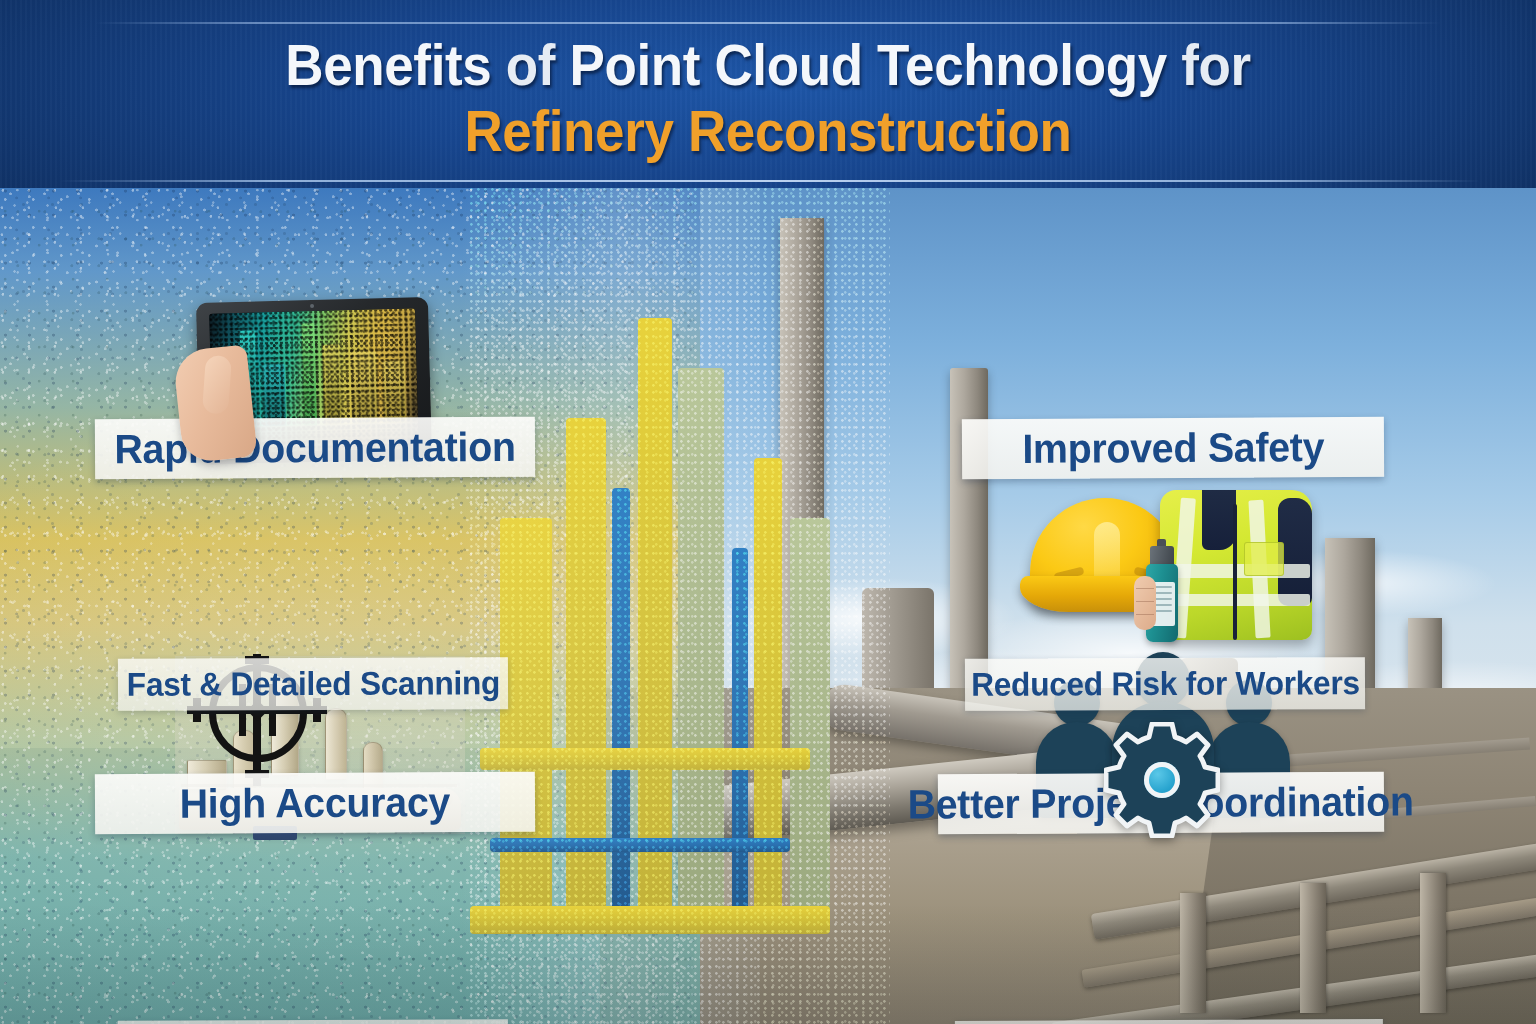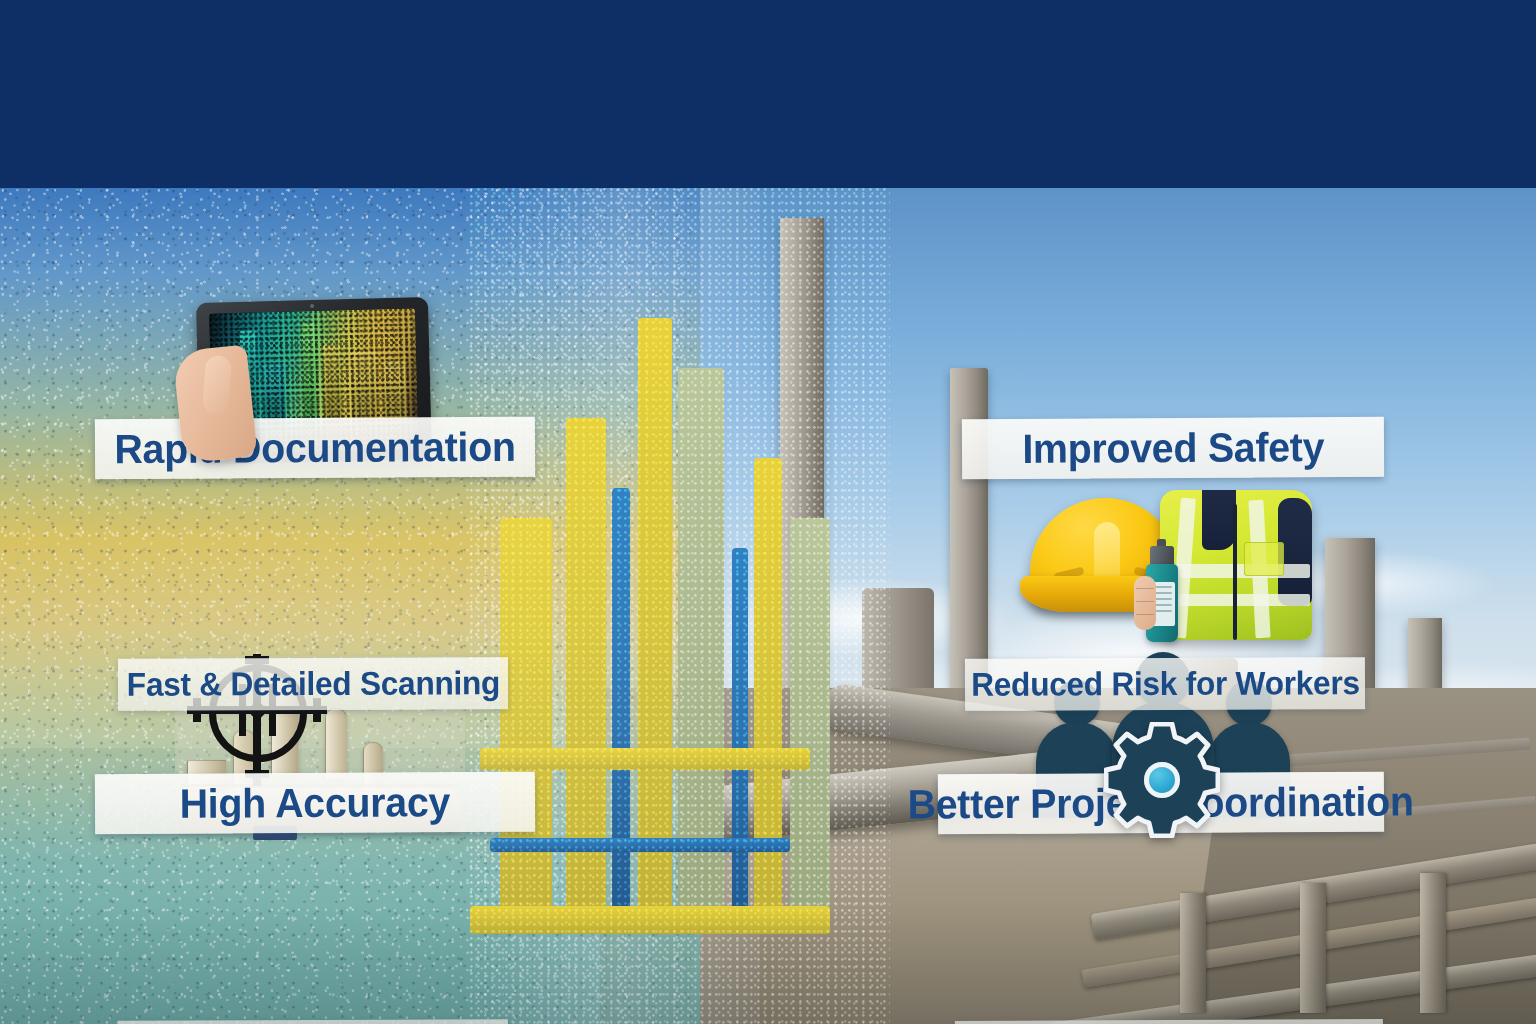--- a/index.html
+++ b/index.html
@@ -557,20 +557,33 @@
     position: absolute; left: 0; bottom: 0; width: 1536px; height: 120px;
     background: linear-gradient(180deg, rgba(40,45,40,0) 0%, rgba(40,45,40,.18) 100%);
     pointer-events: none;
   }
 </style>
 </head>
 <body>
 
 <div id="infographic">
 
+  <div class="header-banner">
+    <div class="header-rule-top"></div>
+    <div class="header-rule-bottom"></div>
+    <div class="header-text-wrap">
+      <div class="title-line1">
+        <span>Benefits</span>
+        <span class="word-of">of</span>
+        <span>Point Cloud Technology</span>
+        <span class="word-of">for</span>
+      </div>
+      <div class="title-line2">Refinery Reconstruction</div>
+    </div>
+  </div>
 
   <div class="body-stage">
 
     <div class="photo-sky"></div>
     <div class="photo-clouds"></div>
 
     <div class="stack stack-a"></div>
     <div class="stack stack-b"></div>
     <div class="stack stack-c"></div>
     <div class="stack stack-d"></div>

